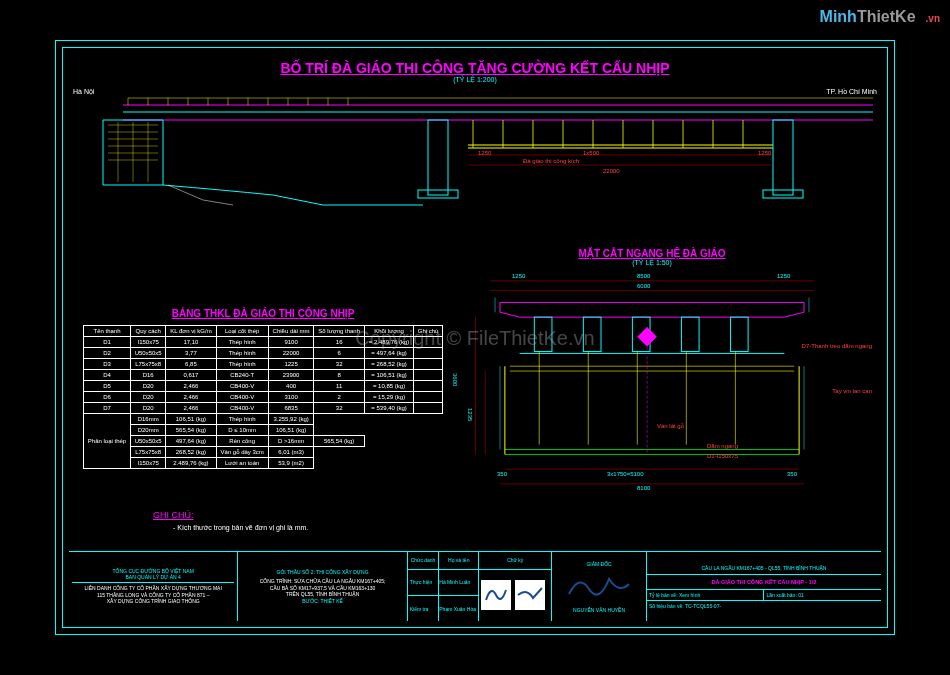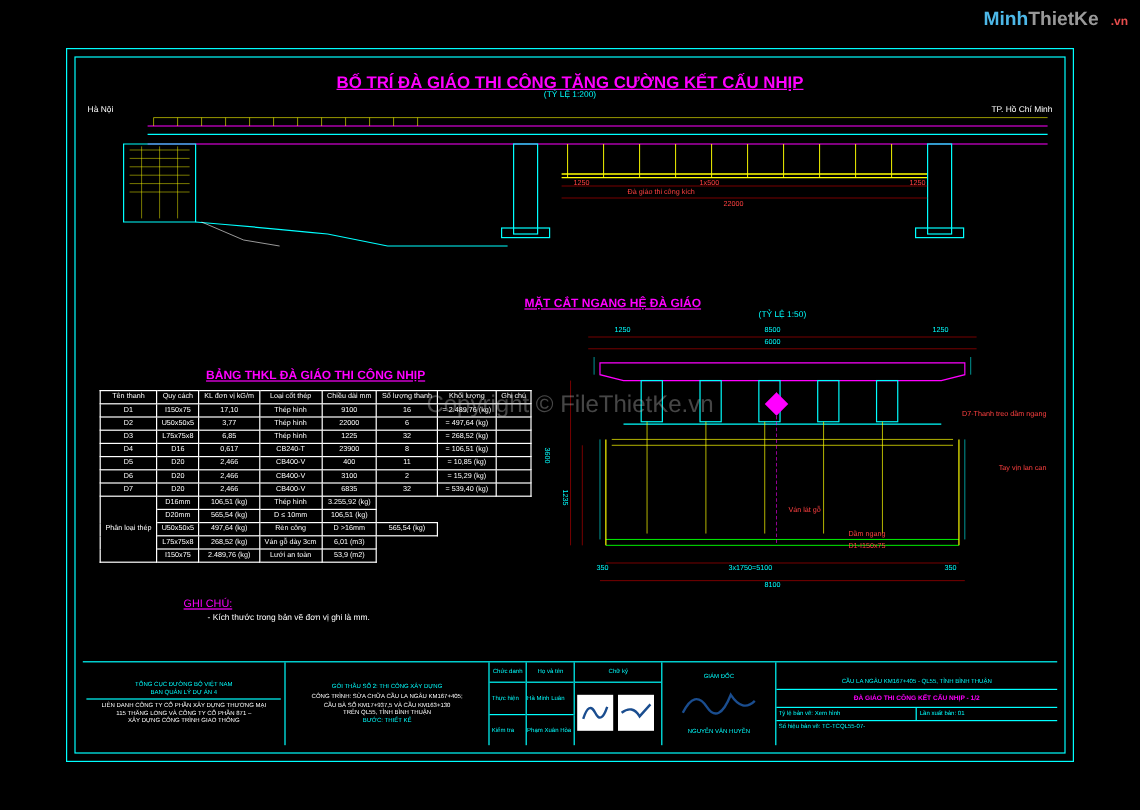--- a/index.html
+++ b/index.html
@@ -67,20 +67,21 @@
   position: absolute;
   top: 30px; left: 0; right: 0;
   height: 120px;
 }
 .section-view {
   position: absolute;
   top: 200px; right: 20px;
   width: 430px; height: 290px;
 }
 .section-title {
+  text-align: center;
   color: #ff00ff;
   font-size: 10px;
   text-decoration: underline;
   font-weight: bold;
 }
 .table-area {
   position: absolute;
   top: 260px; left: 20px;
   width: 360px;
 }
@@ -99,21 +100,21 @@
   color: #fff;
 }
 .data-table th, .data-table td {
   border: 1px solid #fff;
   padding: 2px 3px;
   text-align: center;
 }
 .data-table th { font-weight: normal; }
 .ghi-chu {
   position: absolute;
-  top: 450px; left: 90px;
+  top: 462px; left: 90px;
   color: #ff00ff;
   font-size: 9px;
 }
 .ghi-chu-text {
   color: #fff;
   font-size: 7px;
   margin-top: 4px;
   margin-left: 20px;
 }
 .title-block {

